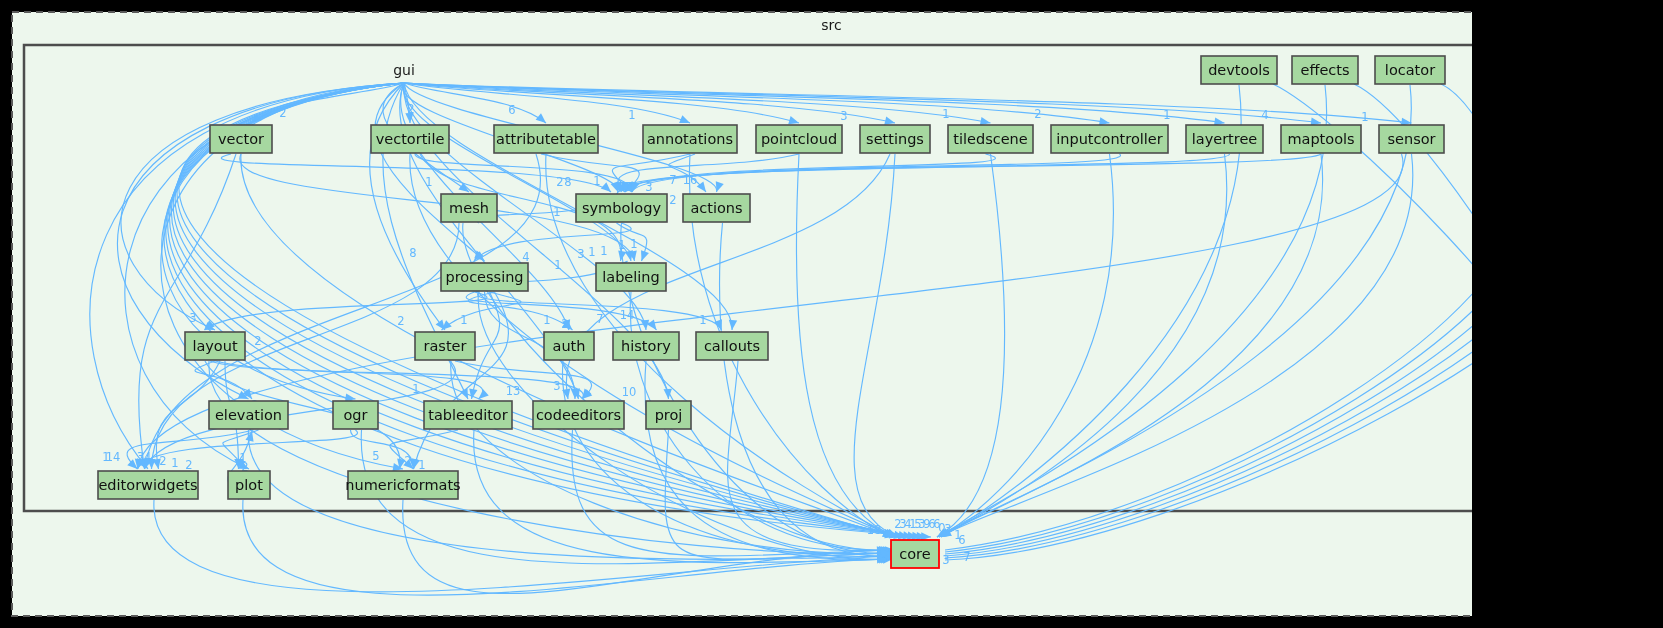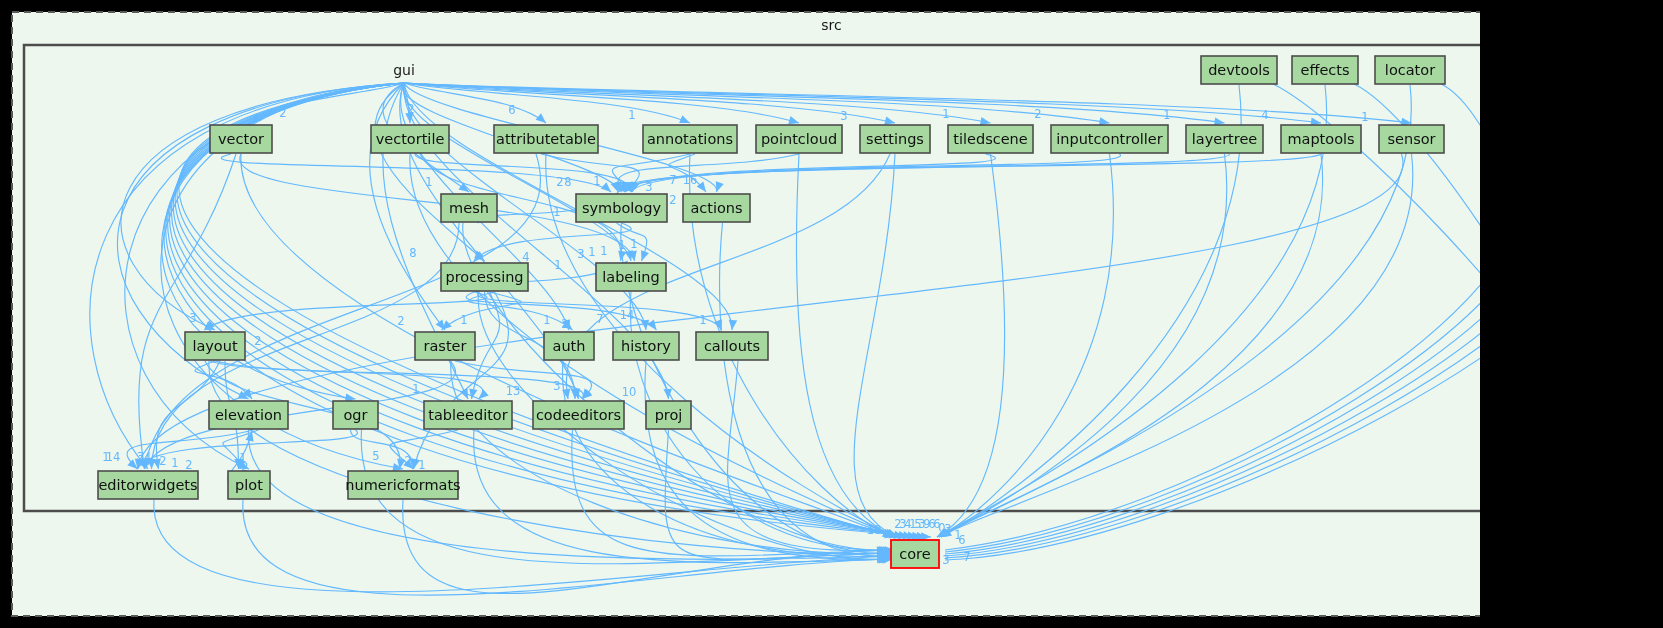--- a/index.html
+++ b/index.html
@@ -7,21 +7,20 @@
     padding: 0;
     background: #000000;
   }
   #canvas {
     position: relative;
     width: 1472px;
     height: 628px;
     background: #000000;
     overflow: hidden;
     font-family: "DejaVu Sans", "Liberation Sans", sans-serif;
-    padding-left: 8px;
   }
   #graph-svg {
     position: absolute;
     left: 0;
     top: 0;
     width: 1663px;
     height: 628px;
   }
   .cluster-rect-outer {
     fill: #edf7ed;

